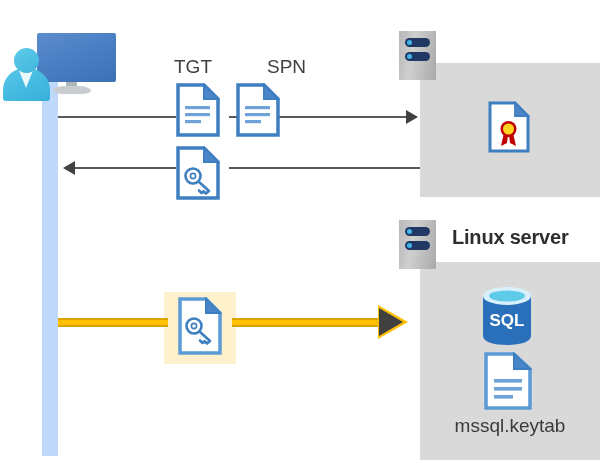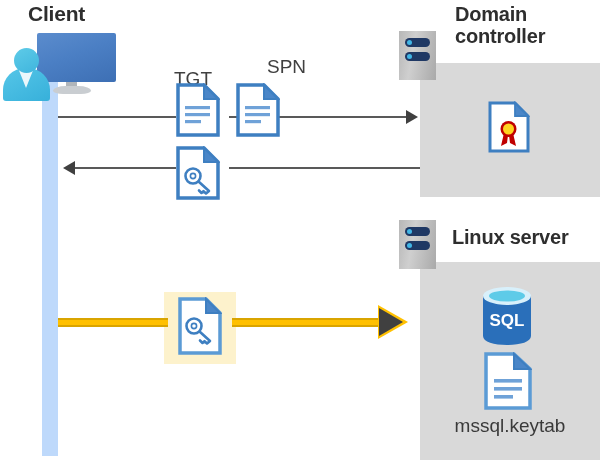--- a/index.html
+++ b/index.html
@@ -177,21 +177,21 @@
   .doc {
     position: absolute;
   }
   .doc svg { display: block; }
 
   
   .doc-label {
     font-size: 19px;
     color: #404040;
   }
-  #tgt-label { left: 174px; top: 68px; }
+  #tgt-label { left: 174px; top: 56px; }
   #spn-label { left: 234px; top: 56px; margin-left: 33px; }
 
   #keytab-label {
     left: 420px; top: 415px;
     width: 180px;
     text-align: center;
     font-size: 19px;
     color: #3a3a3a;
   }
 
@@ -214,26 +214,21 @@
 
   <div class="abs" id="lifeline"></div>
 
   <div class="abs" id="client-monitor"></div>
   <div class="abs" id="client-neck"></div>
   <div class="abs" id="client-base"></div>
   <div class="abs" id="client-body"></div>
   <div class="abs" id="client-collar"></div>
   <div class="abs" id="client-head"></div>
 
-  <div class="abs title" id="client-title">Client</div>
-
-  <div class="abs title" id="dc-title">
-    <div>Domain</div>
-    <div>controller</div>
-  </div>
+
 
   <div class="abs title" id="linux-title">Linux server</div>
 
   <div class="abs server-icon" id="dc-server">
     <div class="bay b1">
       <div class="led"></div>
     </div>
     <div class="bay b2">
       <div class="led"></div>
     </div>

